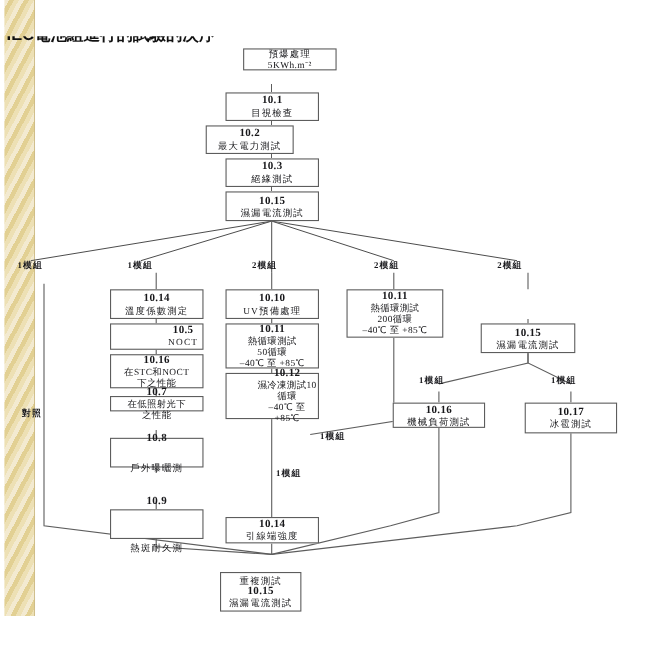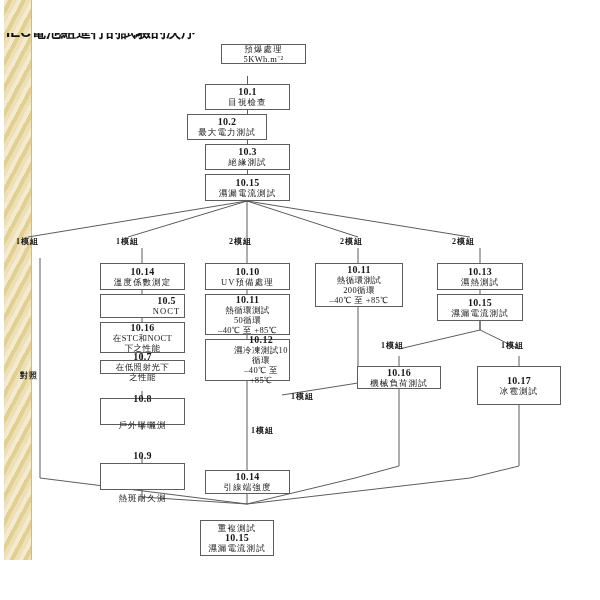--- a/index.html
+++ b/index.html
@@ -180,35 +180,31 @@
   </div>
 
   <div class="bx" style="left:315px;top:263px;width:88px;height:44px;">
     <div class="num">10.11</div>
     <div class="sub">熱循環測試</div>
     <div class="sub">200循環</div>
     <div class="sub">–40℃ 至 +85℃</div>
   </div>
   <div class="lbl" style="left:291px;top:391px;">1模組</div>
 
-  <div class="bx" style="left:437px;top:263px;width:86px;height:27px;">
-    <div class="num">10.13</div>
-    <div class="cap">濕熱測試</div>
-  </div>
   <div class="bx" style="left:437px;top:294px;width:86px;height:27px;">
     <div class="num">10.15</div>
     <div class="cap">濕漏電流測試</div>
   </div>
   <div class="lbl" style="left:381px;top:340px;">1模組</div>
   <div class="lbl" style="left:501px;top:340px;">1模組</div>
   <div class="bx" style="left:357px;top:366px;width:84px;height:23px;">
     <div class="num">10.16</div>
     <div class="cap">機械負荷測試</div>
   </div>
-  <div class="bx" style="left:477px;top:366px;width:84px;height:39px;">
+  <div class="bx" style="left:477px;top:366px;width:84px;height:28px;">
     <div class="num">10.17</div>
     <div class="cap">冰雹測試</div>
   </div>
 
   <div class="bx" style="left:200px;top:520px;width:74px;height:36px;">
     <div class="cap">重複測試</div>
     <div class="num">10.15</div>
     <div class="cap">濕漏電流測試</div>
   </div>
 

